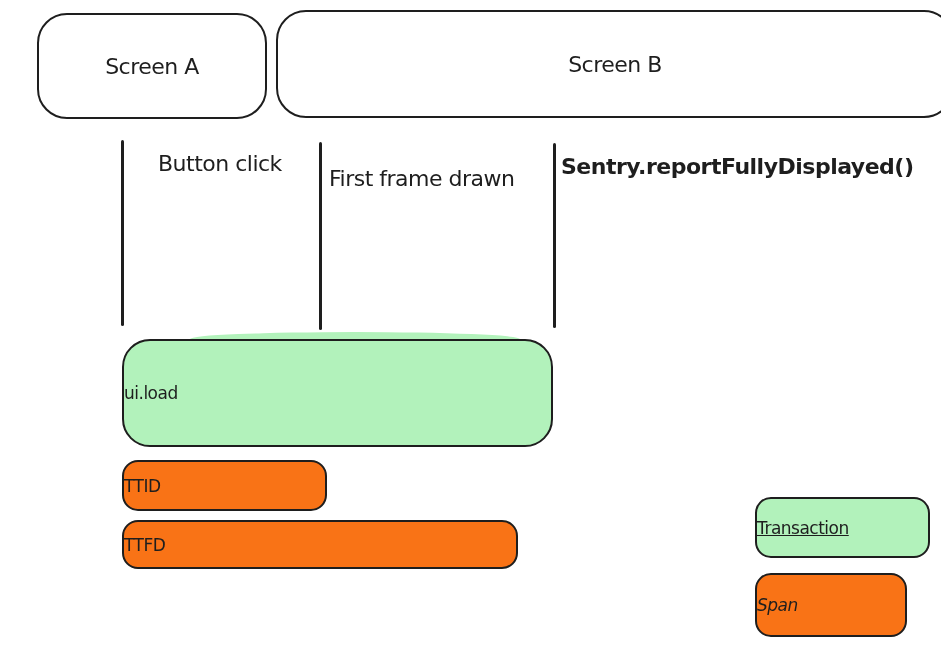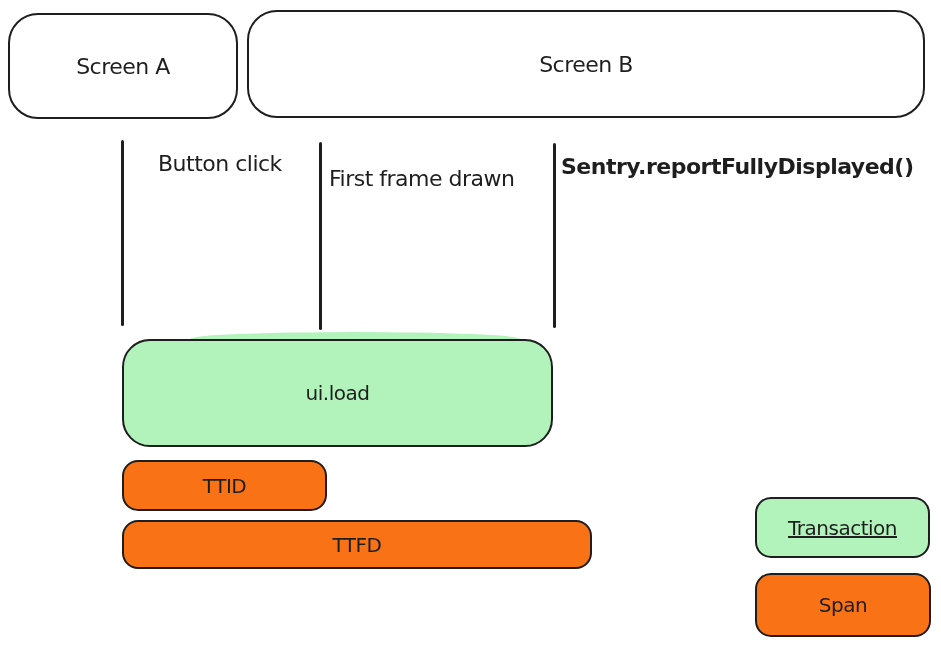--- a/index.html
+++ b/index.html
@@ -20,20 +20,21 @@
     position: absolute;
     border: 2.5px solid #1e1e1e;
     background: #ffffff;
     display: flex;
     align-items: center;
     justify-content: center;
     font-size: 22px;
     letter-spacing: -0.5px;
     box-sizing: border-box;
     z-index: 2;
+    margin-left: 29px;
   }
   .screen-a { left: 8px; top: 13px; width: 230px; height: 106px; border-radius: 30px; }
   .screen-b { left: 247px; top: 10px; width: 678px; height: 108px; border-radius: 30px; }
 
   .marker-line {
     position: absolute;
     width: 3px;
     background: #1e1e1e;
     border-radius: 2px;
     z-index: 1;
@@ -52,35 +53,34 @@
   }
   .label-1 { left: 130px; top: 151px; margin-left: 28px; }
   .label-2 { left: 329px; top: 154px; margin-top: 12px; }
   .label-3 { left: 561px; top: 154px; font-weight: bold; }
 
   .bar {
     position: absolute;
     border: 2.5px solid #1e1e1e;
     display: flex;
     align-items: center;
-    justify-content: center;
-    font-size: 20px;
+    font-size: 17px;
     letter-spacing: -0.5px;
     box-sizing: border-box;
     z-index: 2;
   }
   .fill-green { background: #b2f2bb; }
   .fill-blue  { background: #f97316; }
 
   .ui-load { left: 122px; top: 339px; width: 431px; height: 108px; border-radius: 28px; }
   .ttid    { left: 122px; top: 460px; width: 205px; height: 51px;  border-radius: 16px; }
-  .ttfd    { left: 122px; top: 520px; width: 470px; height: 49px;  border-radius: 16px; }
+  .ttfd    { left: 122px; top: 520px; width: 396px; height: 49px;  border-radius: 16px; }
 
   .legend-transaction { left: 755px; top: 497px; width: 175px; height: 61px; border-radius: 16px; text-decoration: underline; }
-  .legend-span        { left: 755px; top: 573px; width: 176px; height: 64px; border-radius: 16px; }
+  .legend-span        { left: 755px; top: 573px; width: 152px; height: 64px; border-radius: 16px; font-style: italic; }
 
   
   .overshoot {
     position: absolute;
     left: 190px; top: 332px;
     width: 330px; height: 14px;
     background: #b2f2bb;
     border-radius: 50%;
     z-index: 0;
   }

